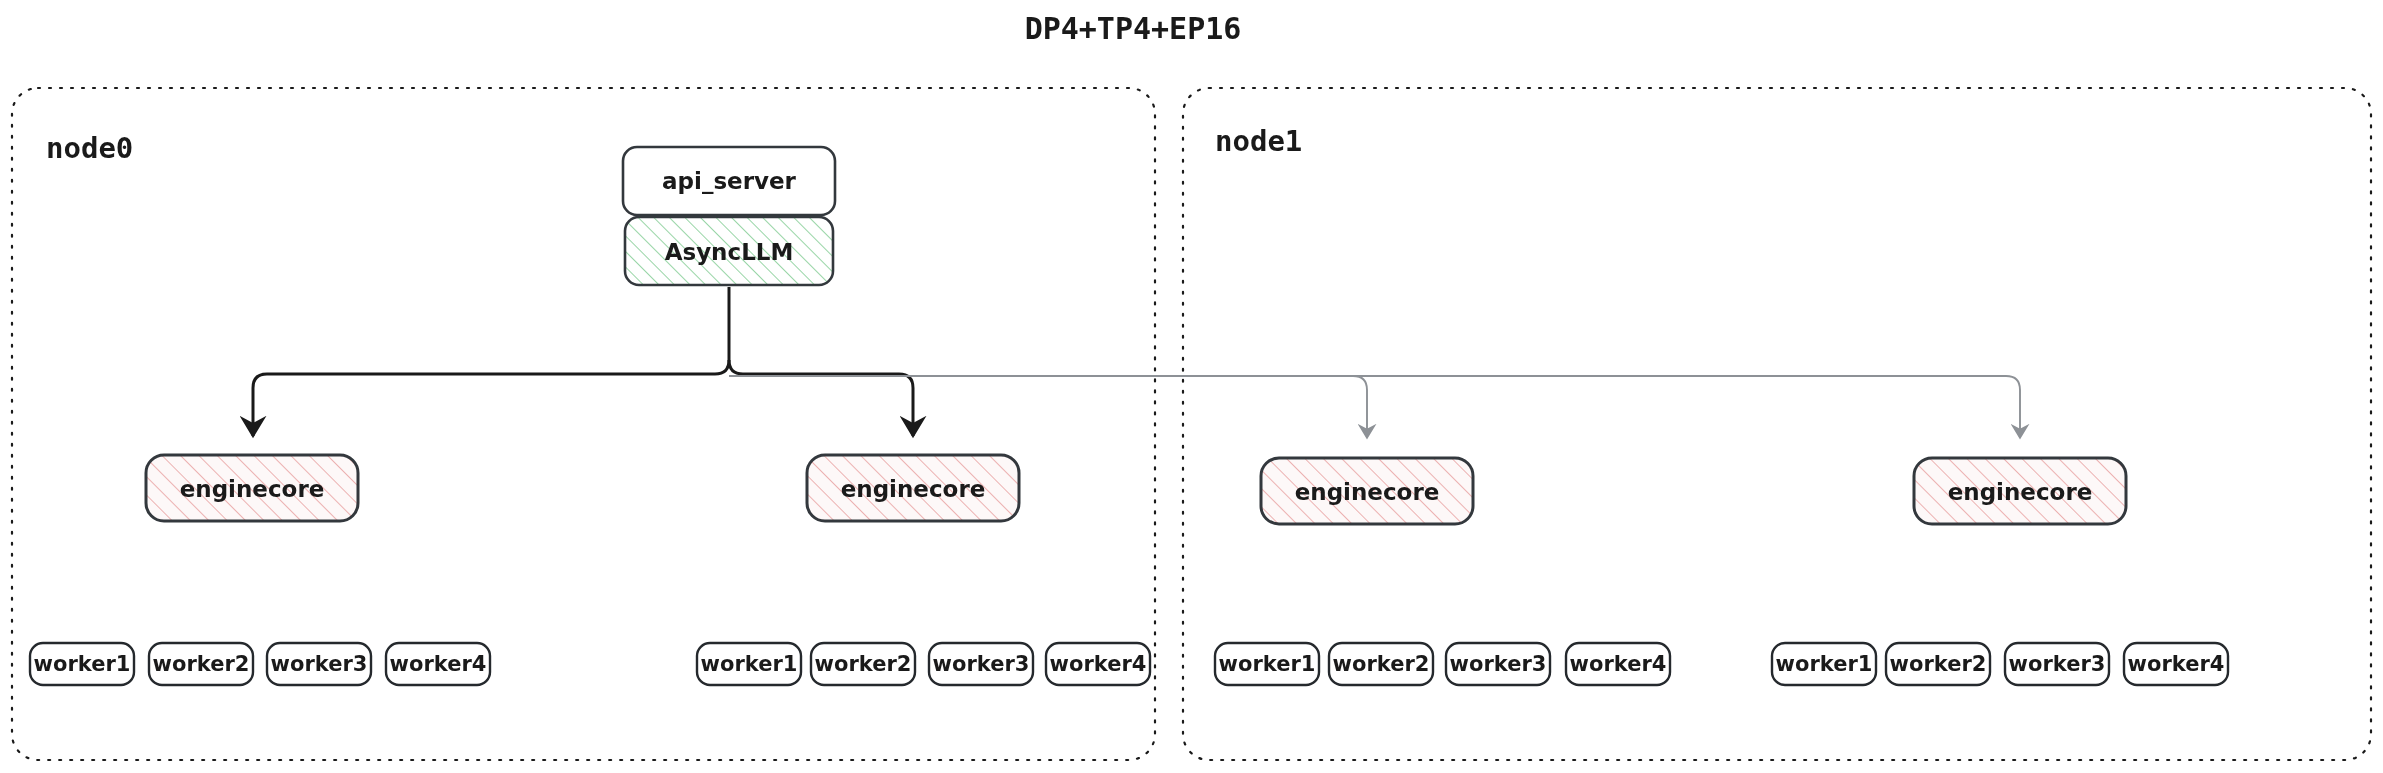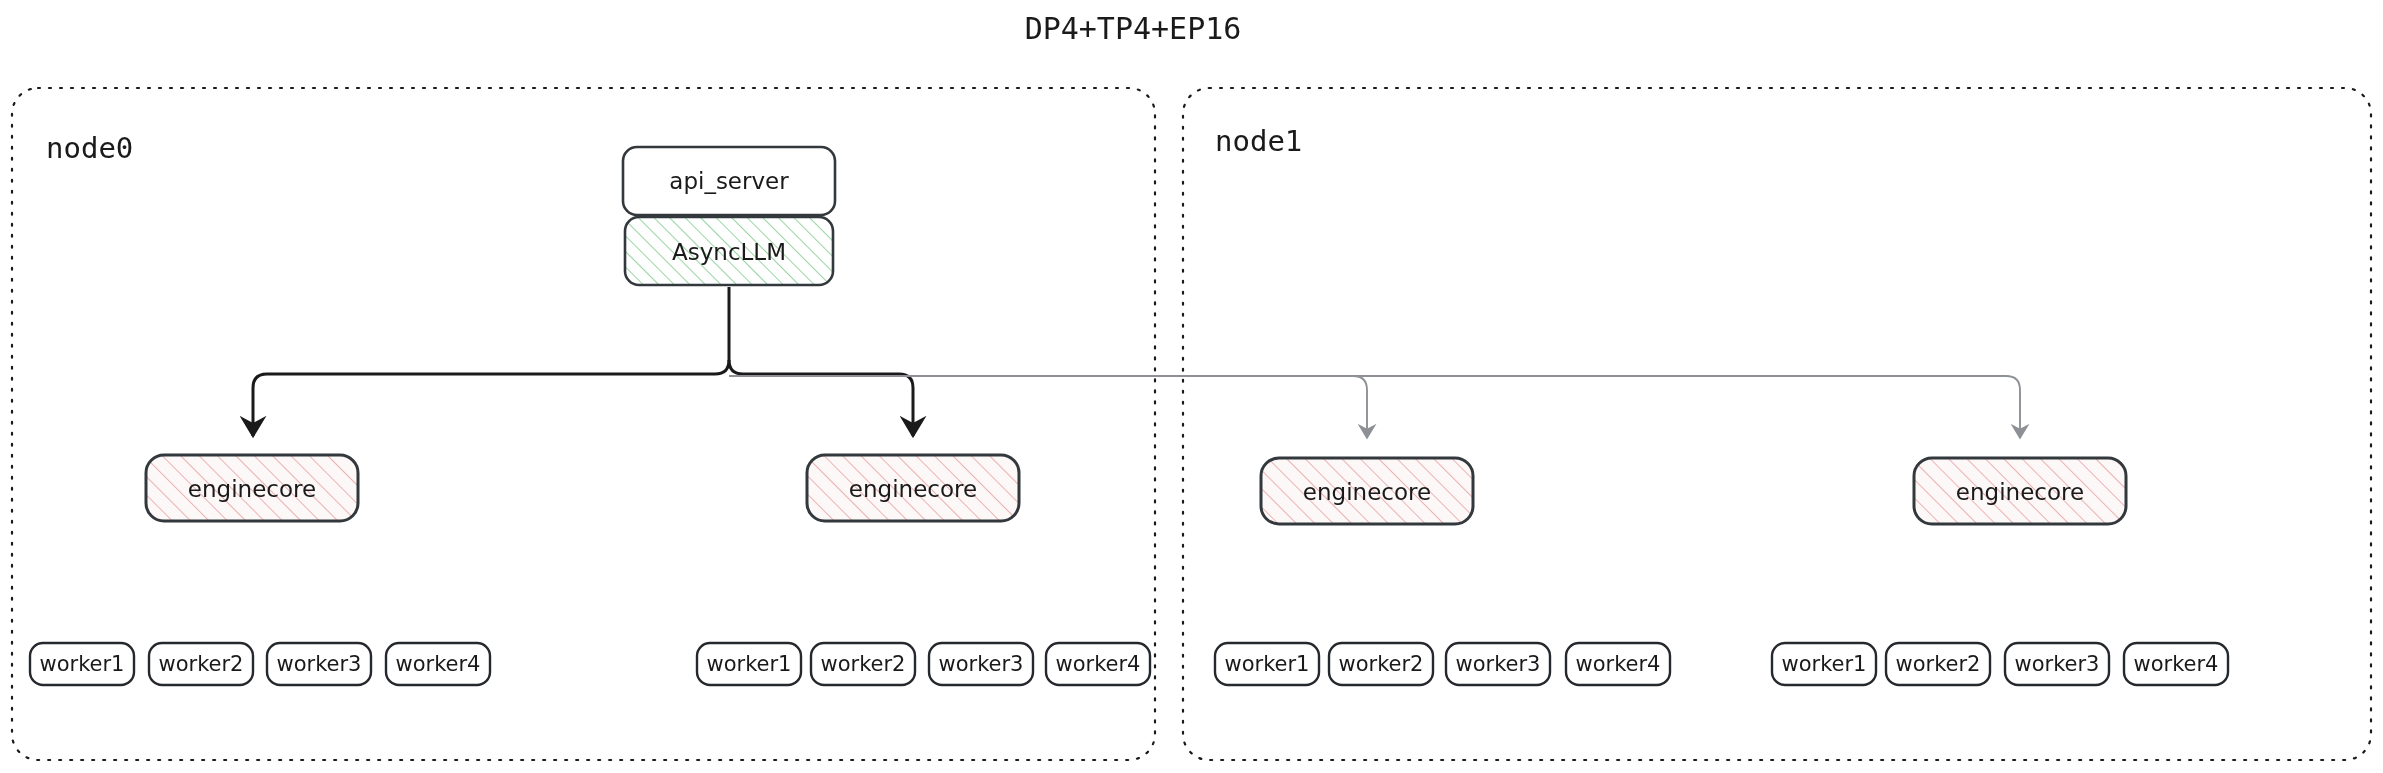--- a/index.html
+++ b/index.html
@@ -10,20 +10,21 @@
   body {
     width: 2383px;
     height: 773px;
     font-family: "DejaVu Sans", sans-serif;
     overflow: hidden;
   }
   #diagram-root {
     position: relative;
     width: 2383px;
     height: 773px;
+    font-weight: bold;
   }
   svg#diagram {
     display: block;
     width: 2383px;
     height: 773px;
   }
   .title-text {
     font-family: "DejaVu Sans Mono", monospace;
     font-size: 30px;
     fill: #1a1a1a;

